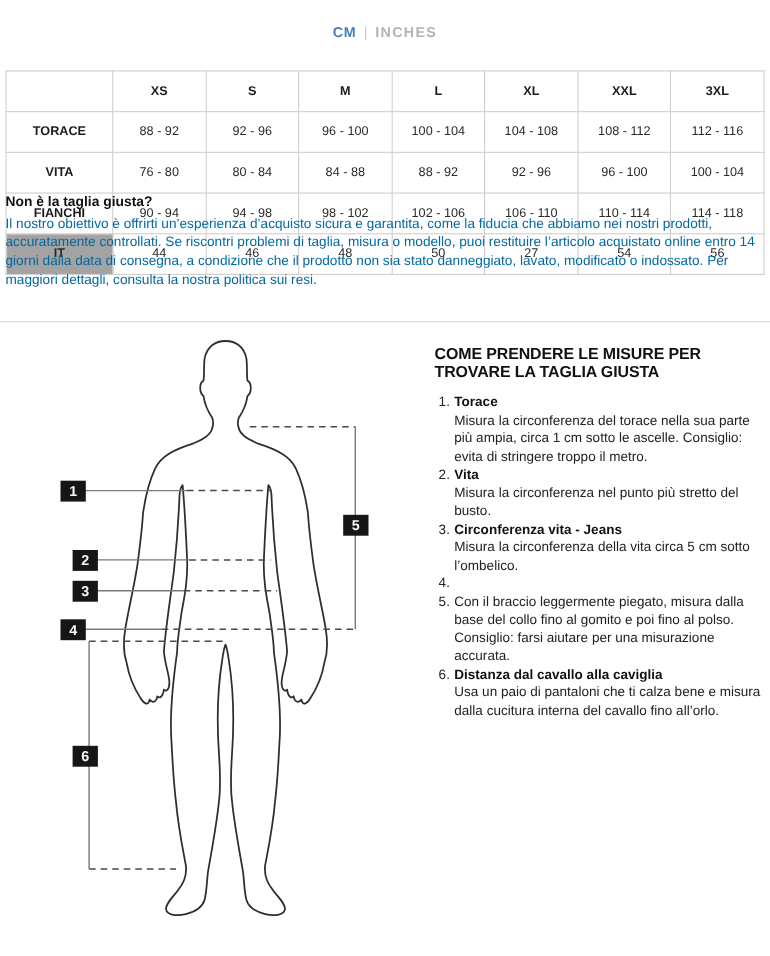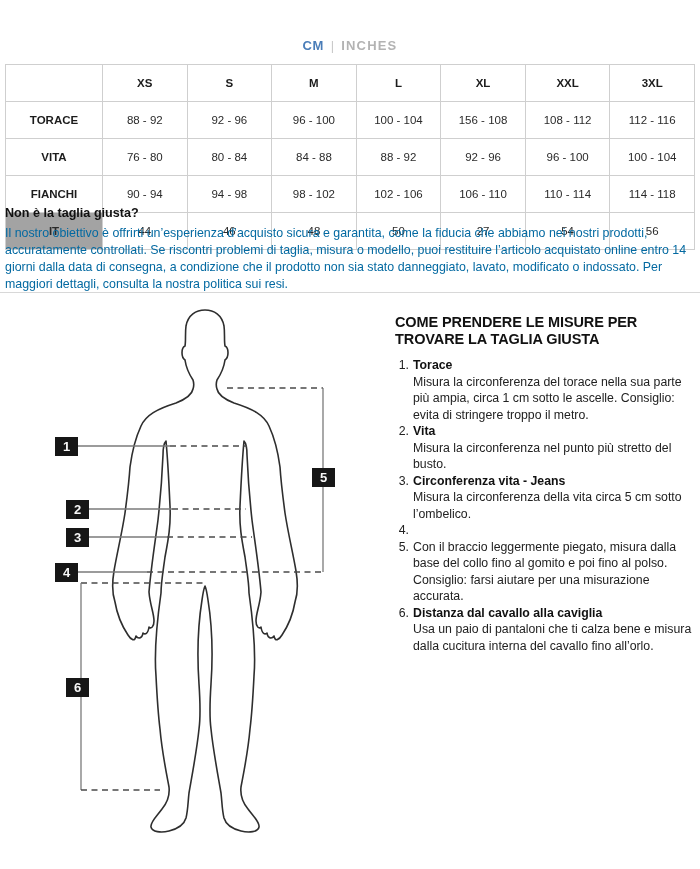--- a/index.html
+++ b/index.html
@@ -1,34 +1,34 @@
 <!DOCTYPE html>
 <html><head>
 <meta charset="utf-8">
 <style>
   * { margin:0; padding:0; box-sizing:border-box; }
   html,body { width:700px; height:869px; background:#ffffff; font-family:"Liberation Sans", sans-serif; color:#1d1d1b; }
   .page { position:relative; width:700px; height:869px; background:#fff; overflow:hidden; }
 
   
-  .unit-toggle { position:absolute; top:38px; left:0; width:700px; text-align:center; font-size:13px; }
+  .unit-toggle { position:absolute; top:22px; left:0; width:700px; text-align:center; font-size:13px; }
   .unit-cm { color:#4a7db8; font-weight:700; letter-spacing:.5px; }
   .unit-sep { color:#c9c9c9; margin:0 7px; font-weight:400; }
   .unit-inches { color:#b3b3b3; font-weight:700; letter-spacing:1.2px; }
 
   
   table.size-table { position:absolute; top:64px; left:5px; width:690px; border-collapse:collapse; table-layout:fixed; }
   table.size-table th, table.size-table td { border:1px solid #cfcfcf; height:19px; font-size:11.5px; text-align:center; vertical-align:middle; padding:12px 2px; color:#2a2a2a; }
   table.size-table col.label-col { width:97px; }
   table.size-table thead th { font-weight:700; color:#1c1c1c; }
   table.size-table th.row-label { font-weight:700; color:#1c1c1c; }
   td.it-cell { border:2px solid #3a3a3a; text-align:left; font-weight:700; padding-left:4px; background:#a3a3a3; }
 
   
-  .return-policy { position:absolute; top:206px; left:5px; width:688px; }
+  .return-policy { position:absolute; top:176px; left:5px; width:688px; }
   .return-policy h3 { font-size:12.6px; font-weight:700; margin-bottom:5px; color:#111; }
   .return-policy p { font-size:12.4px; line-height:17px; color:#0369a1; }
 
   .divider { position:absolute; top:292px; left:0; width:700px; border-top:1px solid #d8d8d8; }
 
   
   .diagram { position:absolute; top:300px; left:0; width:400px; height:560px; }
   .diagram svg { position:absolute; top:0; left:0; }
   .marker { position:absolute; width:23px; height:19px; background:#161616; color:#f7f7f7; font-size:13px; font-weight:700; display:flex; align-items:center; justify-content:center; line-height:1; }
 
@@ -73,21 +73,21 @@
         <th>3XL</th>
       </tr>
     </thead>
     <tbody>
       <tr>
         <th class="row-label">TORACE</th>
         <td>88 - 92</td>
         <td>92 - 96</td>
         <td>96 - 100</td>
         <td>100 - 104</td>
-        <td>156 - 108</td>
+        <td>104 - 108</td>
         <td>108 - 112</td>
         <td>112 - 116</td>
       </tr>
       <tr>
         <th class="row-label">VITA</th>
         <td>76 - 80</td>
         <td>80 - 84</td>
         <td>84 - 88</td>
         <td>88 - 92</td>
         <td>92 - 96</td>

